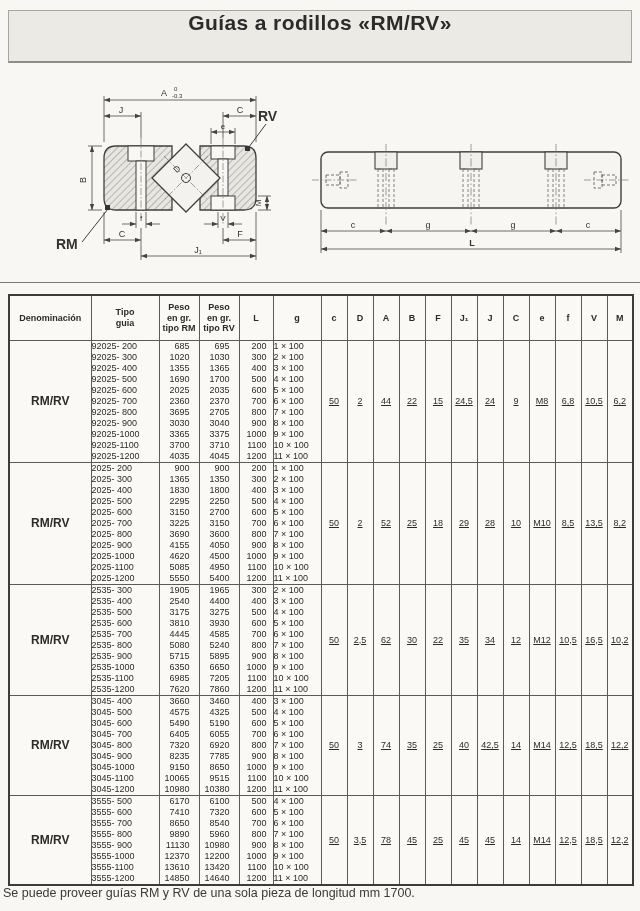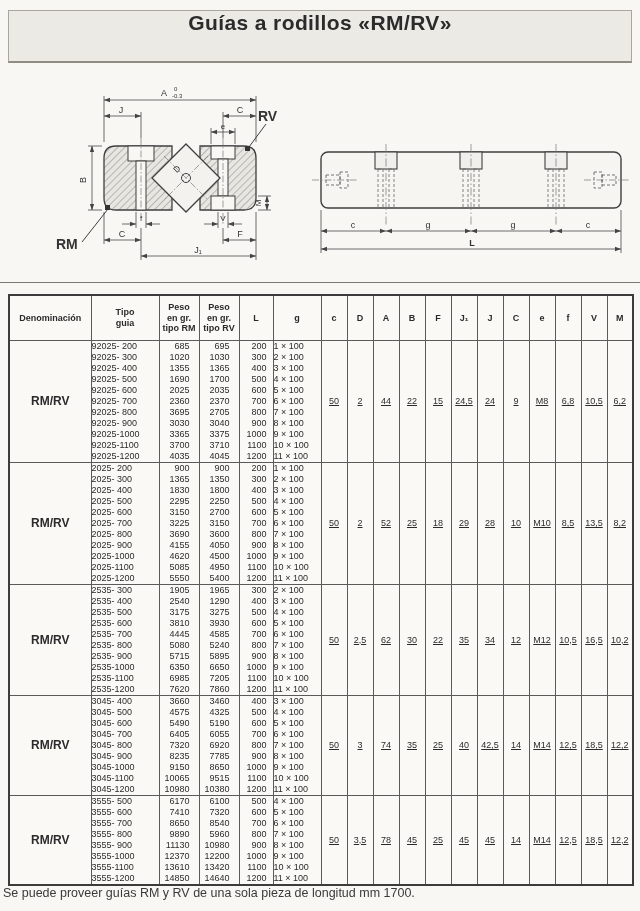--- a/index.html
+++ b/index.html
@@ -439,21 +439,21 @@
           <td rowspan="10" class="dim">34</td>
           <td rowspan="10" class="dim">12</td>
           <td rowspan="10" class="dim">M12</td>
           <td rowspan="10" class="dim">10,5</td>
           <td rowspan="10" class="dim">16,5</td>
           <td rowspan="10" class="dim">10,2</td>
         </tr>
         <tr>
           <td class="tipo">2535- 400</td>
           <td class="num">2540</td>
-          <td class="num">1290</td>
+          <td class="num">4400</td>
           <td class="lcol">400</td>
           <td class="gcol">3 × 100</td>
         </tr>
         <tr>
           <td class="tipo">2535- 500</td>
           <td class="num">3175</td>
           <td class="num">3275</td>
           <td class="lcol">500</td>
           <td class="gcol">4 × 100</td>
         </tr>

